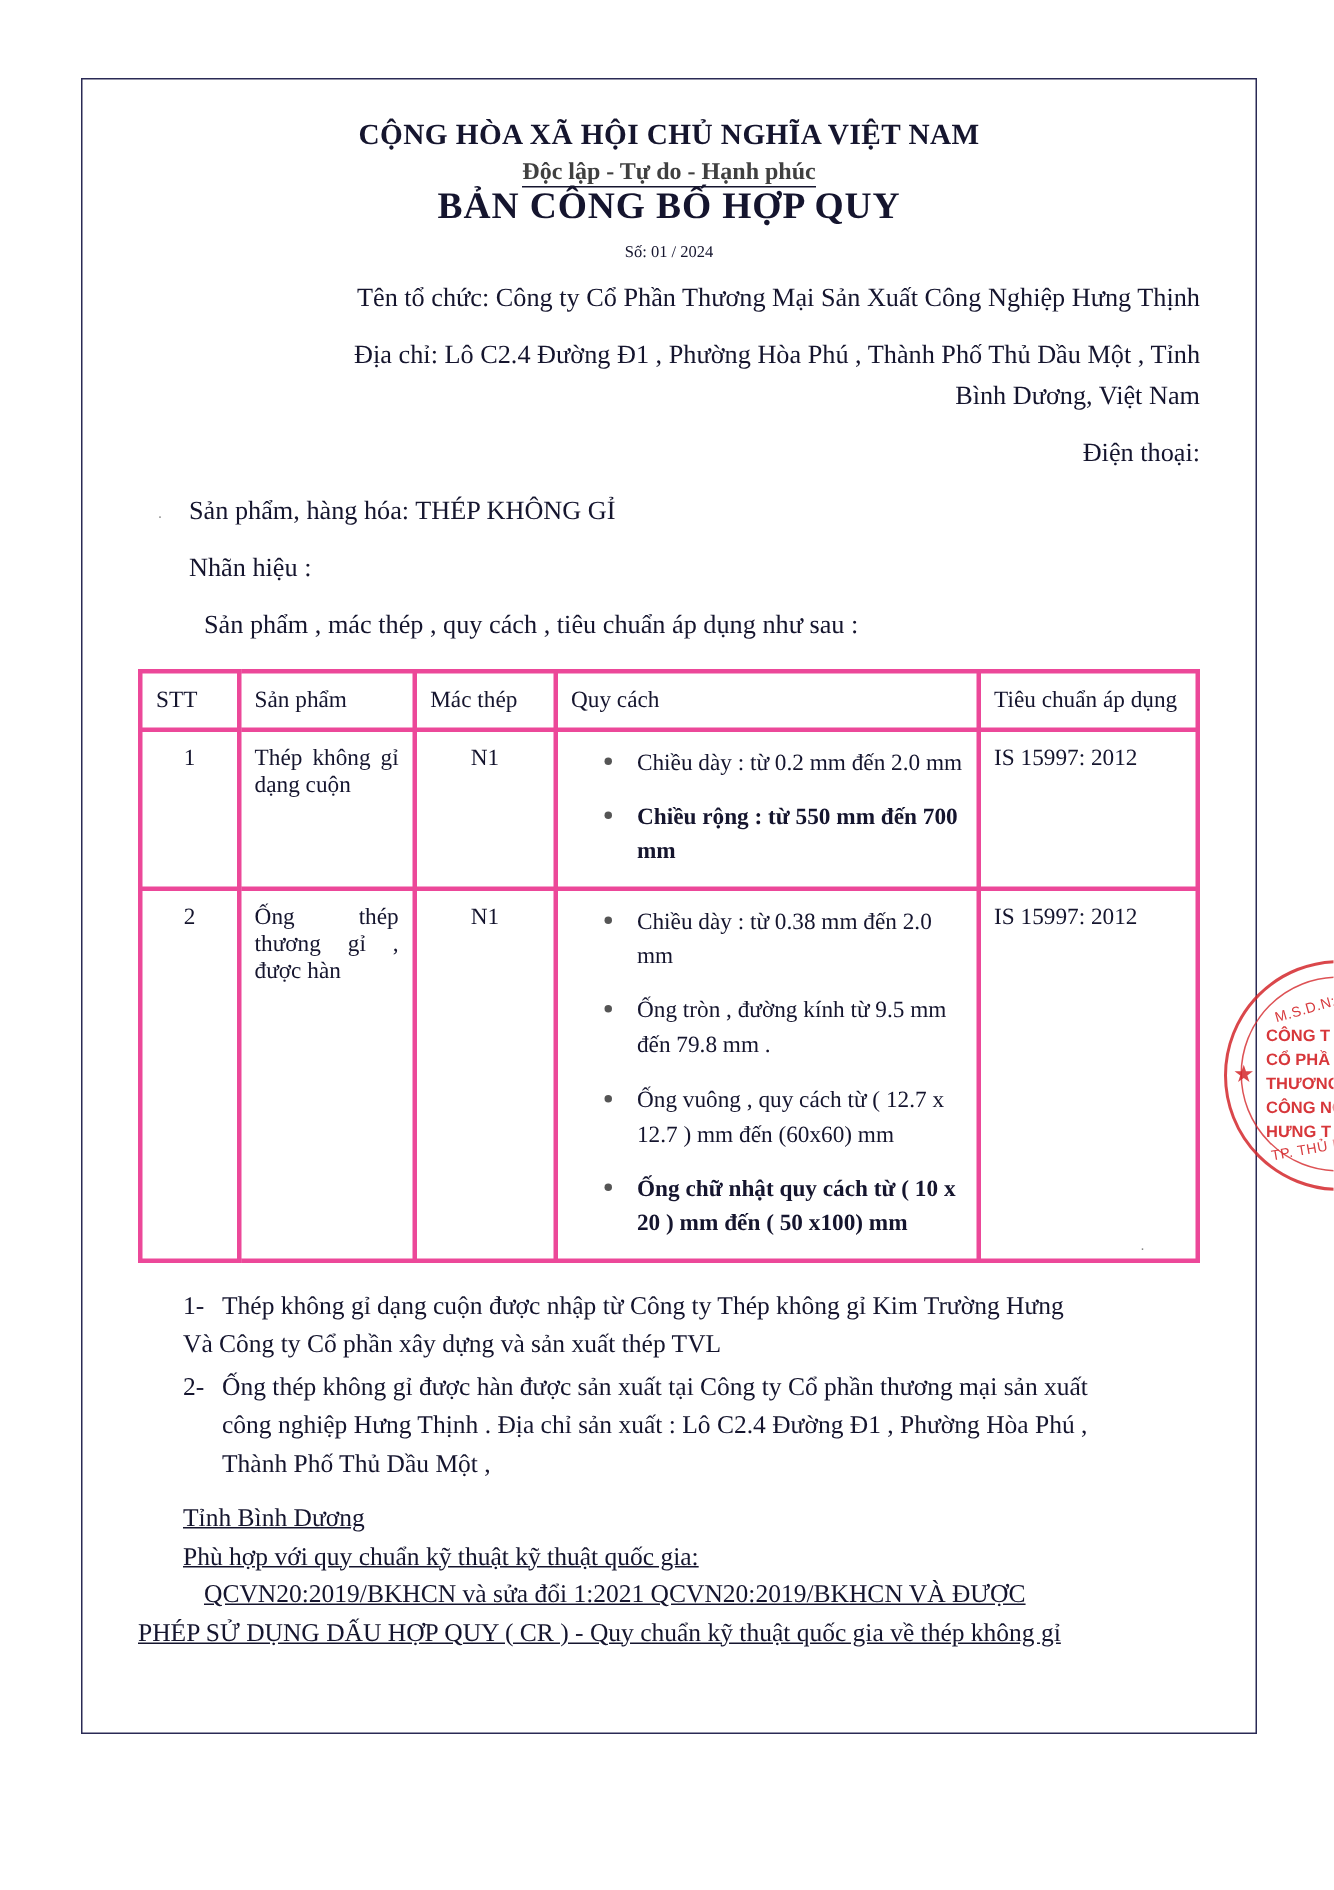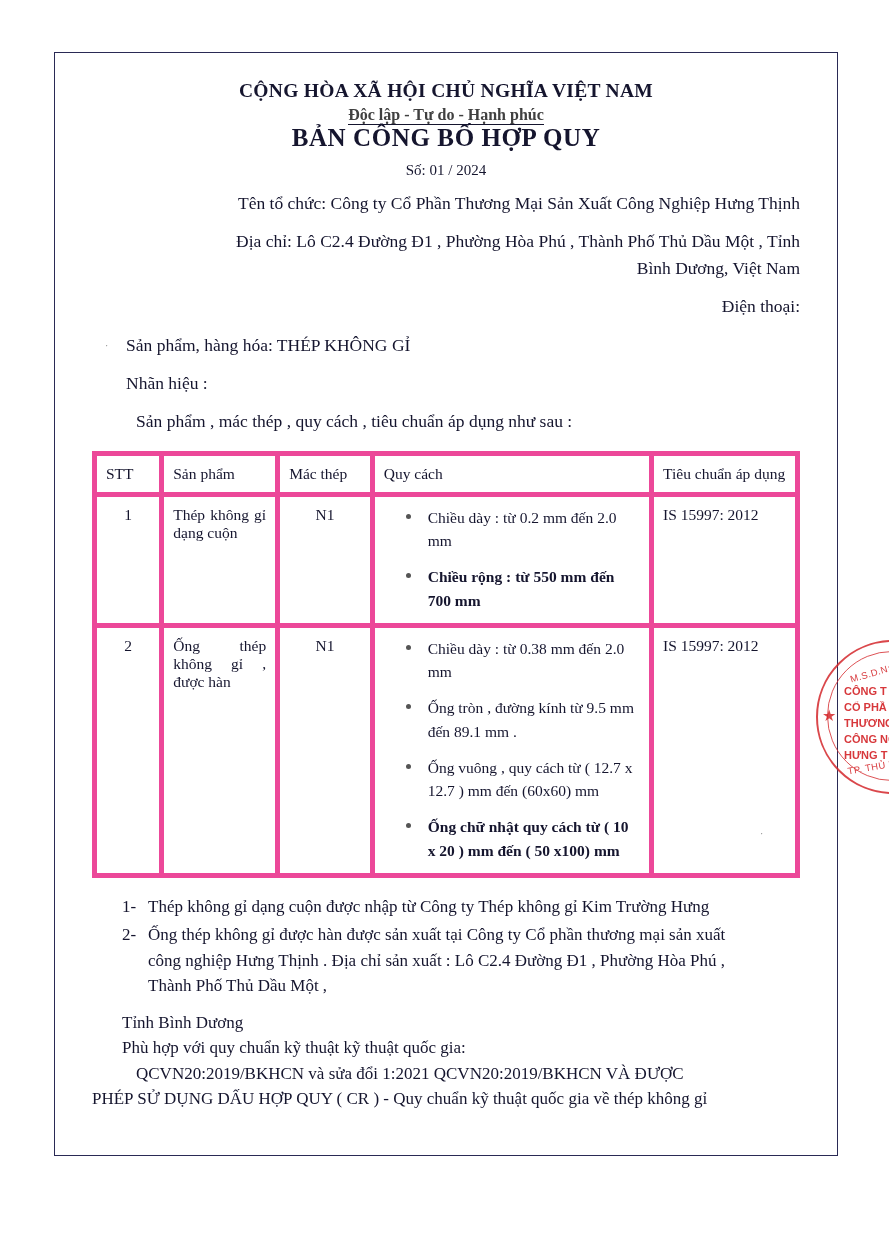--- a/index.html
+++ b/index.html
@@ -57,21 +57,21 @@
     border-bottom: 1.2px solid #15152e;
     padding-bottom: 1px;
   }
   .doc-title {
     font-weight: bold;
     font-size: 25px;
     letter-spacing: 0.6px;
     color: #15152e;
   }
   .doc-number {
-    font-size: 15px;
+    font-size: 11px;
     margin-top: 10px;
     color: #15152e;
   }
 
   .para {
     font-size: 17.5px;
     line-height: 1.55;
     margin-top: 11px;
     color: #15152e;
   }
@@ -81,21 +81,21 @@
   .b { font-weight: normal; }
 
   table.spec {
     width: 100%;
     border-collapse: collapse;
     margin-top: 16px;
     font-size: 15.5px;
     color: #15152e;
   }
   table.spec th, table.spec td {
-    border: 5px solid #ec4899;
+    border: 3px solid #ec4899;
     vertical-align: top;
     padding: 9px 9px;
     font-weight: normal;
   }
   table.spec th { text-align: left; }
   .col-stt { width: 52px; text-align: center; }
   .col-sp  { width: 118px; }
   .col-mac { width: 92px; text-align: center; }
   .col-qc  { width: 332px; }
   .col-tc  { width: 160px; }
@@ -133,21 +133,21 @@
   .note-item {
     display: flex;
     margin-top: 3px;
     padding-left: 30px;
   }
   .note-num { width: 26px; flex: 0 0 26px; }
   .note-text { flex: 1; }
   .note-cont { padding-left: 30px; }
   .note-cont2 { padding-left: 56px; }
 
-  .closing { margin-top: 11px; }
+  .closing { margin-top: 11px; text-decoration: underline; }
   .closing .l1 { padding-left: 30px; }
   .closing .l2 { padding-left: 44px; text-align: justify; }
   .closing .l3 { padding-left: 0px; text-align: justify; }
 
   
   .seal {
     position: absolute;
     left: 816px;
     top: 640px;
     width: 150px;
@@ -260,40 +260,41 @@
           <td>
             <ul class="qc">
               <li>Chiều dày : từ 0.2 mm đến 2.0 mm</li>
               <li>Chiều rộng : từ 550 mm đến 700 mm</li>
             </ul>
           </td>
           <td>IS 15997: 2012</td>
         </tr>
         <tr>
           <td class="c">2</td>
-          <td class="just">Ống thép không gỉ , được hàn</td>
+          <td class="just">Ống thép thương gỉ , được hàn</td>
           <td class="c">N1</td>
           <td>
             <ul class="qc">
               <li>Chiều dày : từ 0.38 mm đến 2.0 mm</li>
-              <li>Ống tròn , đường kính từ 9.5 mm đến 89.1 mm .</li>
+              <li>Ống tròn , đường kính từ 9.5 mm đến 79.8 mm .</li>
               <li>Ống vuông , quy cách từ ( 12.7 x 12.7 ) mm đến (60x60) mm</li>
               <li>Ống chữ nhật quy cách từ ( 10 x 20 ) mm đến ( 50 x100) mm</li>
             </ul>
           </td>
           <td>IS 15997: 2012</td>
         </tr>
       </tbody>
     </table>
 
     <div class="notes">
       <div class="note-item">
         <div class="note-num">1-</div>
         <div class="note-text">Thép không gỉ dạng cuộn được nhập từ Công ty Thép không gỉ Kim Trường Hưng</div>
       </div>
+      <div class="note-cont">Và Công ty Cổ phần xây dựng và sản xuất thép TVL</div>
 
       <div class="note-item">
         <div class="note-num">2-</div>
         <div class="note-text">Ống thép không gỉ được hàn được sản xuất tại Công ty Cổ phần thương mại sản xuất</div>
       </div>
       <div class="note-cont2">công nghiệp Hưng Thịnh . Địa chỉ sản xuất : Lô C2.4 Đường Đ1 , Phường Hòa Phú ,</div>
       <div class="note-cont2">Thành Phố Thủ Dầu Một ,</div>
     </div>
 
     <div class="notes closing">

